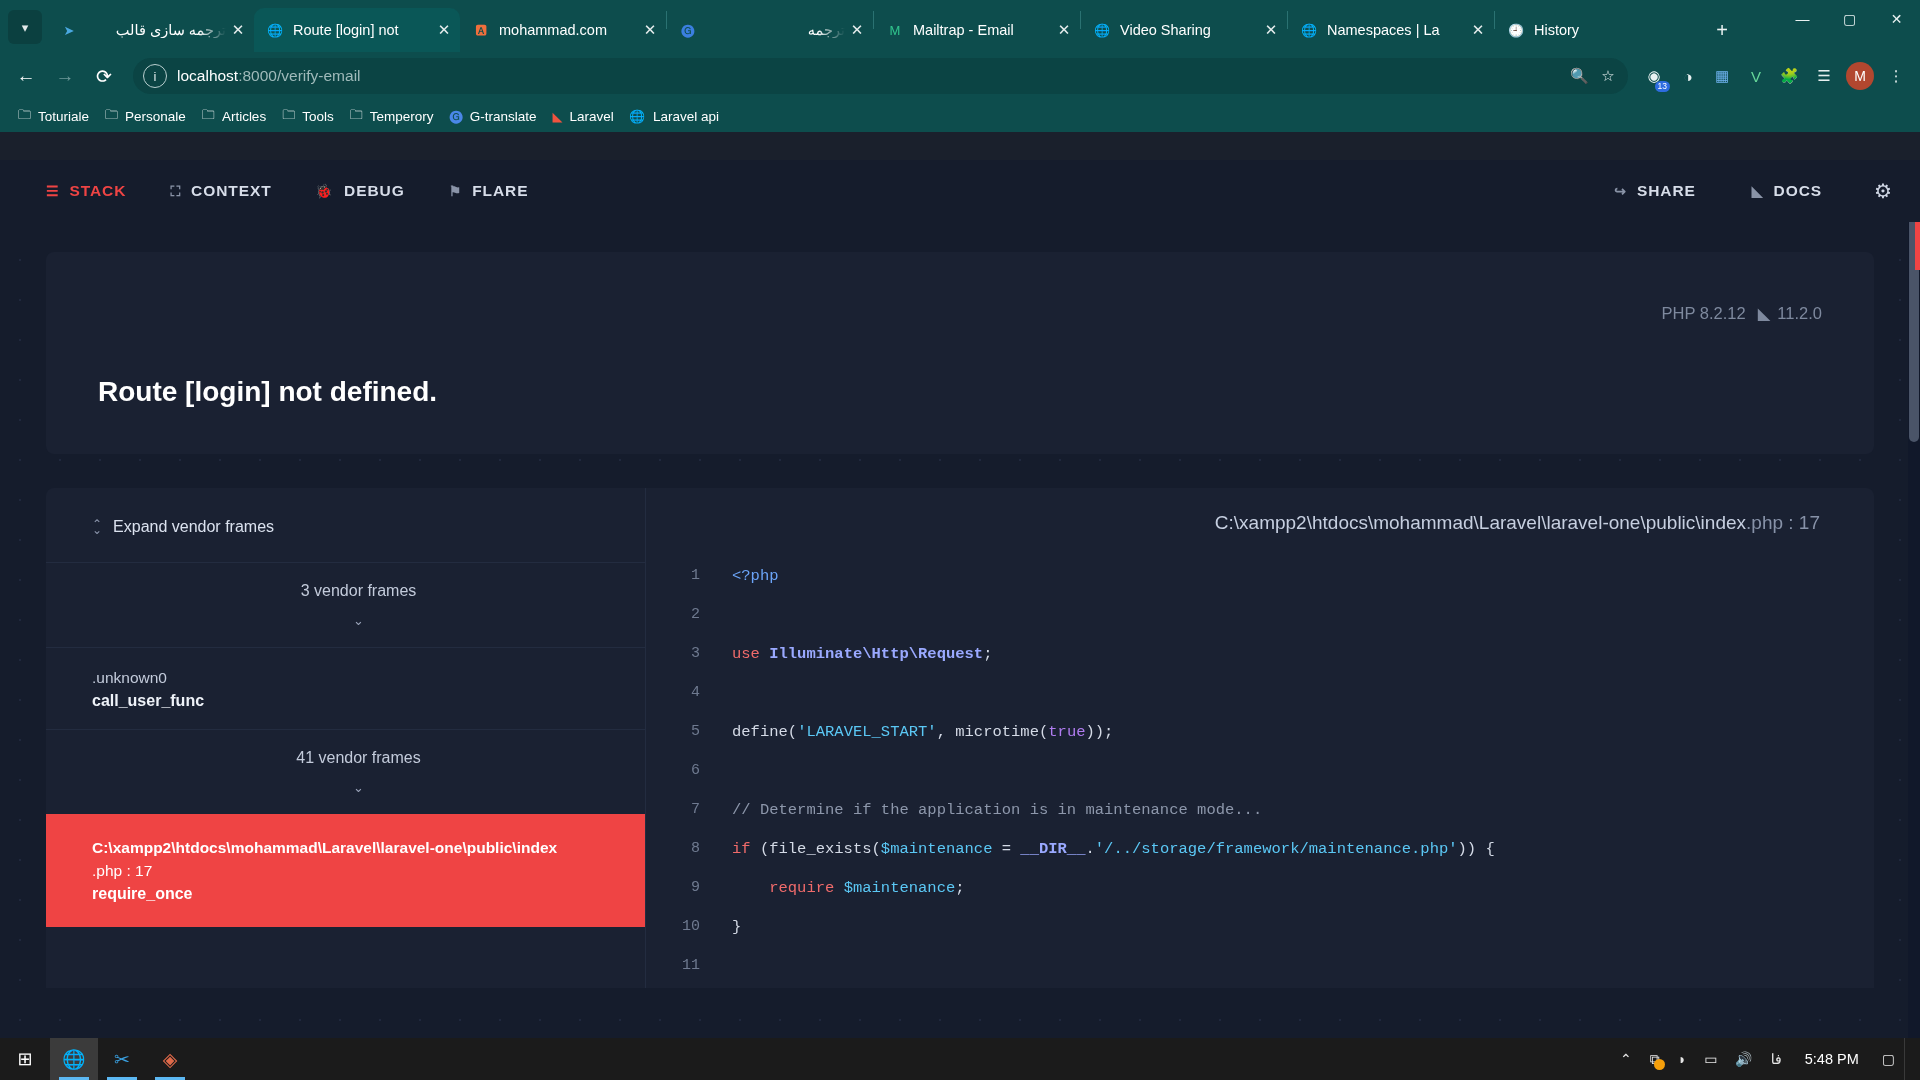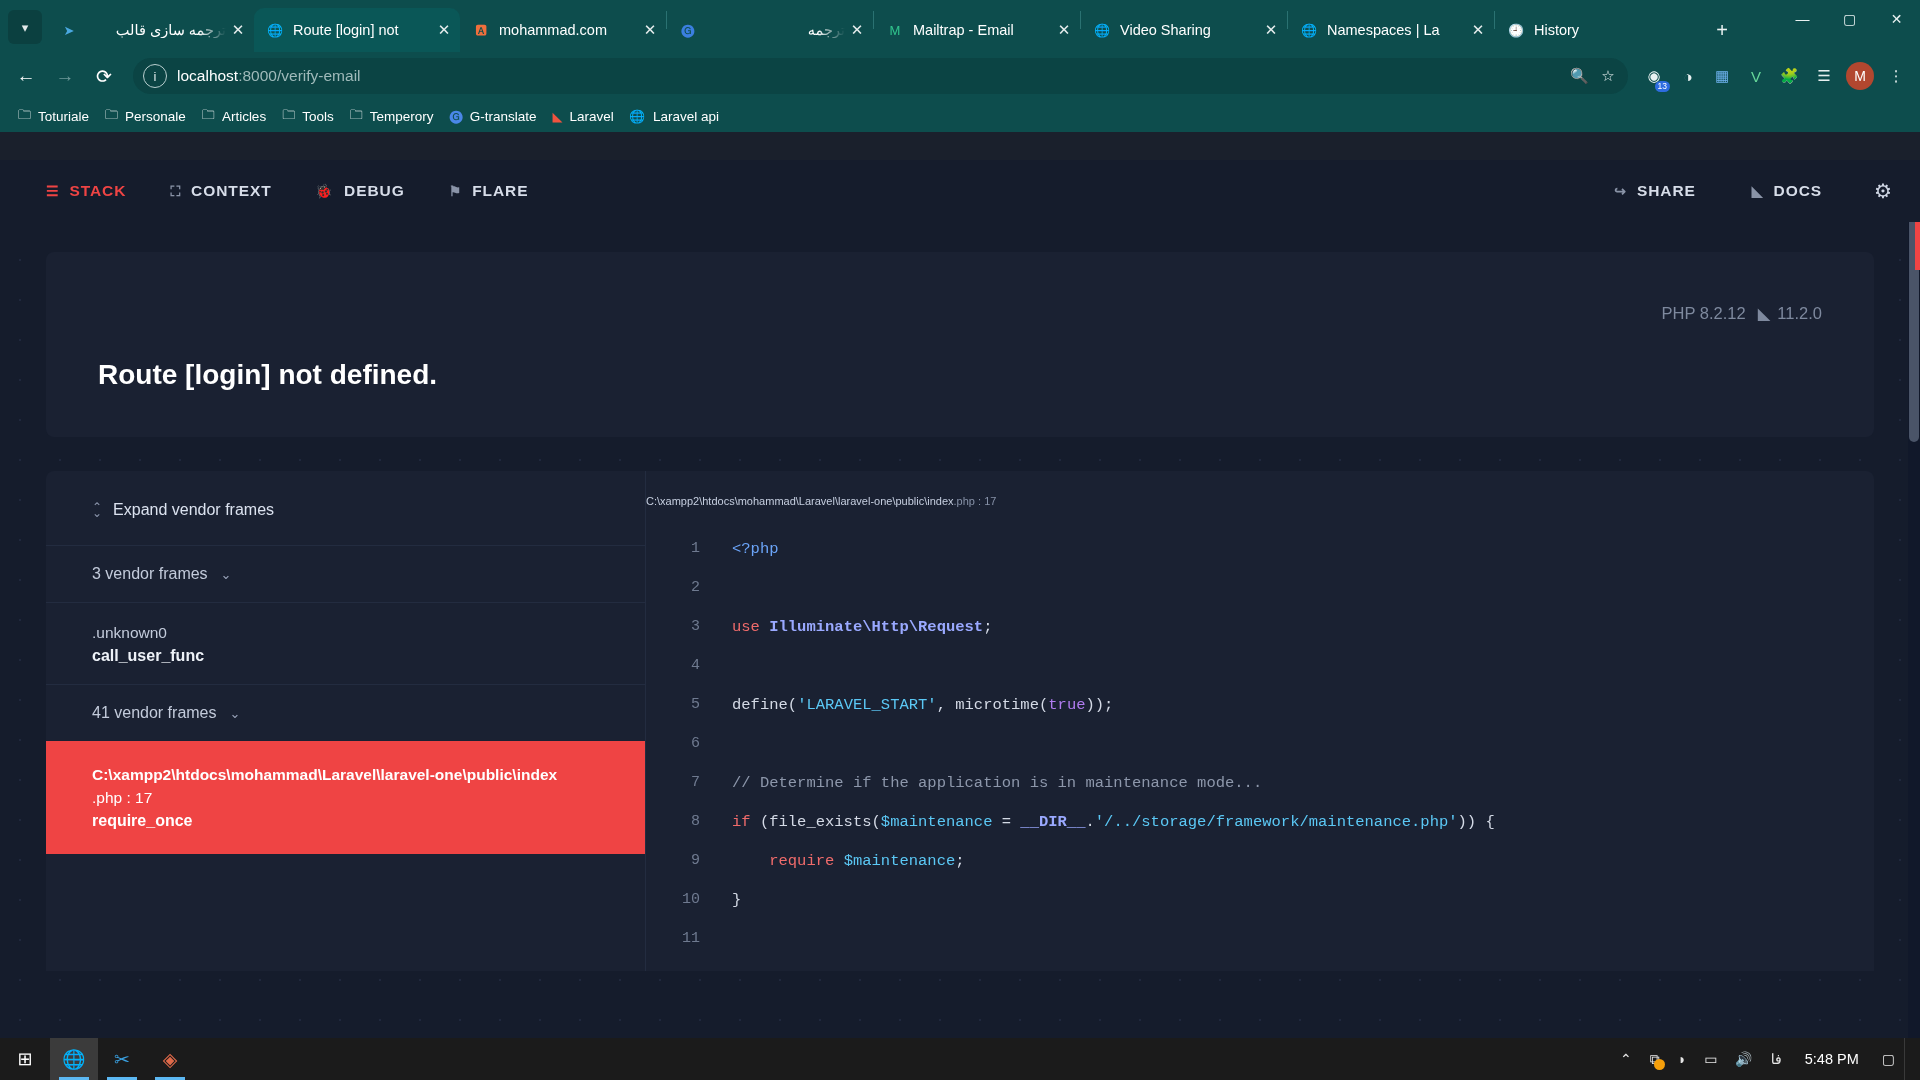--- a/index.html
+++ b/index.html
@@ -143,51 +143,51 @@
     padding: 44px 52px 46px 52px; position: relative; z-index: 2;
   }
   .exc-row { display: flex; align-items: flex-start; }
   .exc-class {
     background: #212a3e; border-radius: 5px; padding: 8px 16px;
     color: #cfd8ea; font-size: 19px; font-weight: 400;
   }
   .exc-meta { margin-left: auto; display: flex; align-items: center; gap: 12px;
               color: #7e899e; font-size: 16.5px; padding-top: 8px; }
   .exc-meta .lv { display: flex; align-items: center; gap: 7px; }
-  .exc-msg { margin-top: 36px; color: #ffffff; font-size: 28px; font-weight: 700; }
+  .exc-msg { margin-top: 53px; color: #ffffff; font-size: 28px; font-weight: 700; }
 
   .panels {
     display: flex; margin: 34px 46px 0 46px; background: #1a2132;
     border-radius: 8px 8px 0 0; position: relative; z-index: 2;
     height: 500px; overflow: hidden;
   }
   .frames { width: 600px; flex: none; border-right: 1px solid #232c40; }
   .frames-head { padding: 26px 0 26px 46px; }
   .expand-btn {
     display: inline-flex; align-items: center; color: #dbe2ef; font-size: 16px;
     background: transparent;
   }
   .expand-btn .sort-ico { margin-right: 11px; color: #8b95ab; font-size: 12px;
     display: flex; flex-direction: column; line-height: 6px; }
   .frame-row {
     padding: 19px 20px 19px 46px; border-top: 1px solid #232c40;
     font-size: 16px; color: #c3cbdb;
   }
-  .frame-row.vendor { display: flex; align-items: center; gap: 13px; }
+  .frame-row.vendor { display: flex; align-items: center; gap: 13px; flex-direction: column; }
   .frame-row .chev { color: #9aa4ba; font-size: 13px; }
   .frame-row .fpath { color: #c3cbdb; font-size: 15.5px; line-height: 1.45; }
   .frame-row .fname { color: #eef2f8; font-weight: 700; font-size: 16px; margin-top: 3px; }
   .frame-row.selected { background: #ef4444; border-top-color: #ef4444; padding-top: 22px; padding-bottom: 24px; }
   .frame-row.selected .fpath,
   .frame-row.selected .fname { color: #ffffff; }
   .frame-row.selected .fpath b { font-weight: 700; }
 
   .code { flex: 1 1 auto; position: relative; min-width: 0; }
   .code-head {
-    text-align: left; padding: 24px 54px 22px 0; color: #c6cfe0; font-size: 11px;
+    text-align: right; padding: 24px 54px 22px 0; color: #c6cfe0; font-size: 19px;
   }
   .code-head .dim { color: #8792a8; }
   .code-body { font-family: "Liberation Mono", monospace; font-size: 15.5px; }
   .code-line { display: flex; height: 39px; align-items: center; }
   .ln {
     width: 86px; flex: none; text-align: right; padding-right: 32px;
     color: #6f7a90; font-size: 15px;
   }
   .lc { white-space: pre; color: #d4dae6; }
   .c-tag { color: #6ba4f8; font-family: Liberation Mono, monospace; }

